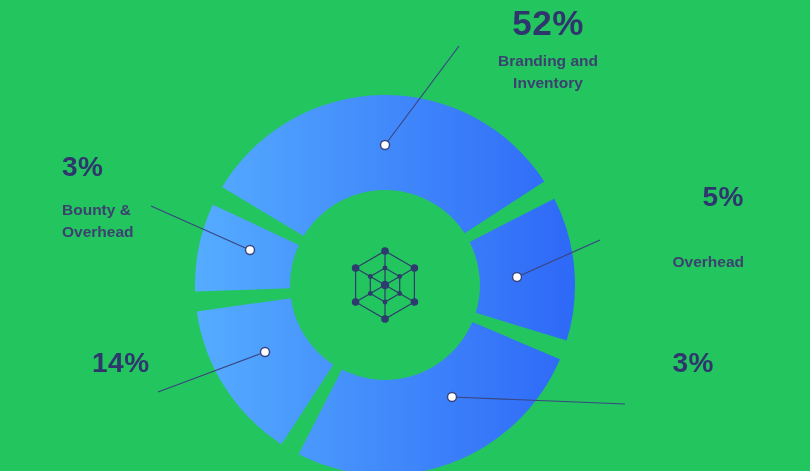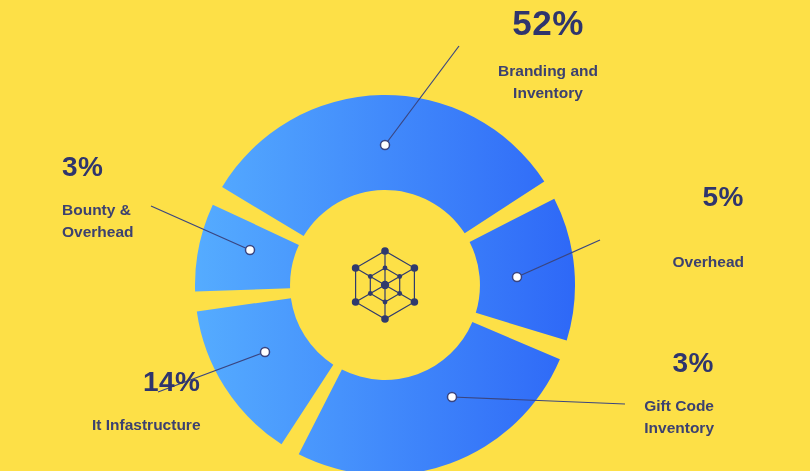--- a/index.html
+++ b/index.html
@@ -1,19 +1,19 @@
 <!DOCTYPE html>
 <html><head>
 <meta charset="utf-8">
 <style>
   html,body{margin:0;padding:0;background:#ffffff;}
   .canvas{
     position:relative;
     width:810px;height:471px;
-    background:#fde047;
+    background:#22c55e;
     overflow:hidden;
     font-family:"Liberation Sans", sans-serif;
   }
   .canvas svg{position:absolute;left:0;top:0;}
   .callout{position:absolute;color:#343A6E;}
   .pct{
     font-weight:700;
     font-size:28px;
     color:#2F356D;
     letter-spacing:0.5px;
@@ -21,24 +21,24 @@
   }
   .pct-lg{font-size:35px;}
   .lbl{
     font-size:15.5px;
     font-weight:600;
     color:#3C4170;
     line-height:1.45;
     margin-top:16px;
   }
   .co-branding{left:468px;top:4px;width:160px;text-align:center;}
-  .co-branding .lbl{margin-top:17px;}
+  .co-branding .lbl{margin-top:7px;}
   .co-bounty{left:62px;top:152px;text-align:left;}
   .co-legal{right:66px;top:182px;text-align:right;}
-  .co-it{left:92px;top:348px;text-align:right;margin-top:19px;}
+  .co-it{left:92px;top:348px;text-align:center;}
   .co-gift{right:96px;top:348px;text-align:right;}
 </style>
 </head>
 <body>
 
 <div class="canvas">
 
   <svg id="chart-svg" width="810" height="471" viewBox="0 0 810 471">
     <defs>
       <linearGradient id="blueGrad" gradientUnits="userSpaceOnUse" x1="195" y1="285" x2="575" y2="285">
@@ -123,26 +123,19 @@
   <div class="callout co-legal">
     <div class="pct">5%</div>
     <div class="lbl">
       <br>
       <span>Overhead</span>
     </div>
   </div>
 
   <div class="callout co-it">
     <div class="pct">14%</div>
-    <div class="lbl">
-      <span>It Infastructure</span>
-    </div>
   </div>
 
   <div class="callout co-gift">
     <div class="pct">3%</div>
-    <div class="lbl">
-      <span>Gift Code</span><br>
-      <span>Inventory</span>
-    </div>
   </div>
 
 </div>
 
 </body></html>

